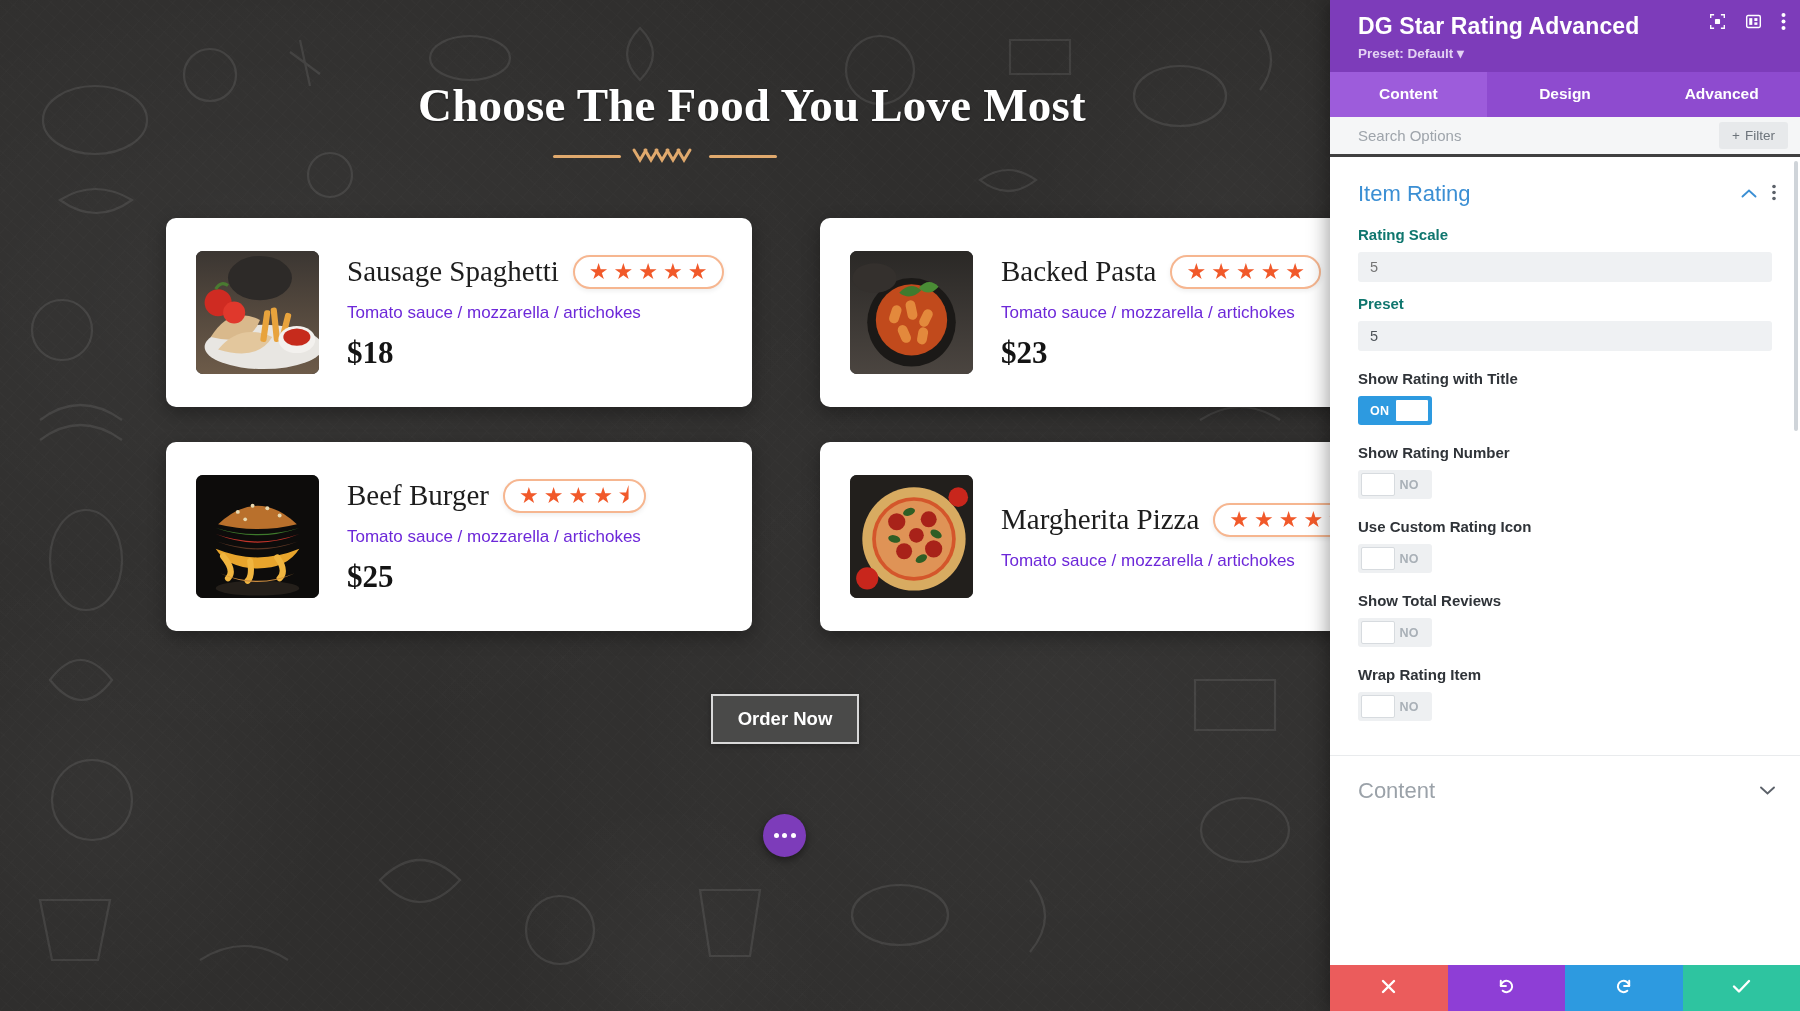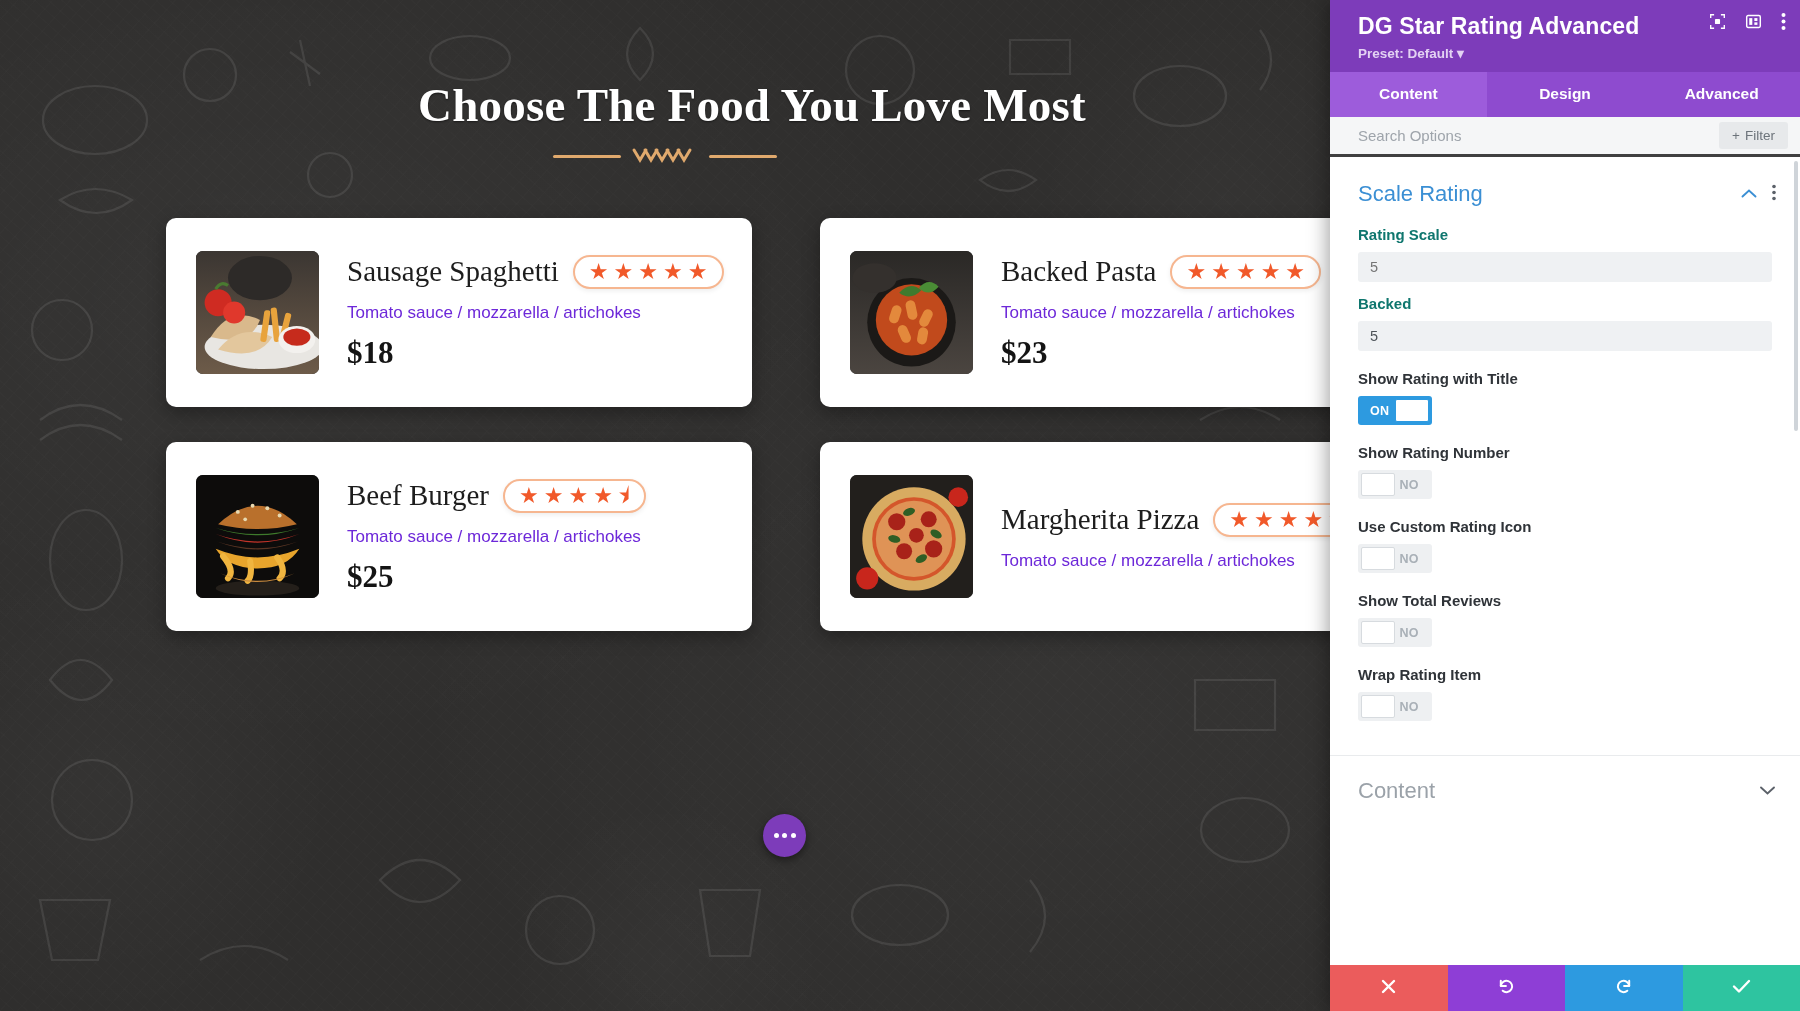--- a/index.html
+++ b/index.html
@@ -466,20 +466,21 @@
               <span class="st">★</span>
               <span class="st half">⯨</span>
             </span>
           </div>
           <div class="desc">Tomato sauce / mozzarella / artichokes</div>
         </div>
       </div>
 
     </div>
 
+    <div class="order-btn">Order Now</div>
 
     <div class="dots-btn">
       <i></i>
       <i></i>
       <i></i>
     </div>
   </div>
 
   <div class="modal">
 
@@ -527,21 +528,21 @@
       <span class="filter-btn">
         <span>+</span>
         <span>Filter</span>
       </span>
     </div>
 
     <div class="modal-body">
       <div class="scrollbar-track"></div>
 
       <div class="section-head">
-        <span class="stitle">Scale Rating</span>
+        <span class="stitle">Item Rating</span>
         <span class="sicons">
           <span>
             <svg width="16" height="11" viewBox="0 0 16 11">
                 <path d="M1.5 8.5 L8 2.5 L14.5 8.5" fill="none" stroke="#3b8fd4" stroke-width="1.9" stroke-linecap="round"></path>
               </svg>
           </span>
           <span>
             <svg width="4" height="17" viewBox="0 0 4 17">
               <circle cx="2" cy="2.5" r="1.8" fill="#5b6169"></circle>
               <circle cx="2" cy="8.5" r="1.8" fill="#5b6169"></circle>
@@ -550,21 +551,21 @@
           </span>
         </span>
       </div>
 
       <div class="field">
         <div class="flabel">Rating Scale</div>
         <input class="finput placeholderish" type="text" placeholder="5" style="">
       </div>
 
       <div class="field">
-        <div class="flabel">Backed</div>
+        <div class="flabel">Preset</div>
         <input class="finput" type="text" value="5" style="">
       </div>
 
       <div class="toggle-field">
         <div class="flabel">Show Rating with Title</div>
         <div class="switch on">
           <span class="stxt">ON</span>
           <span class="knob"></span>
         </div>
       </div>

